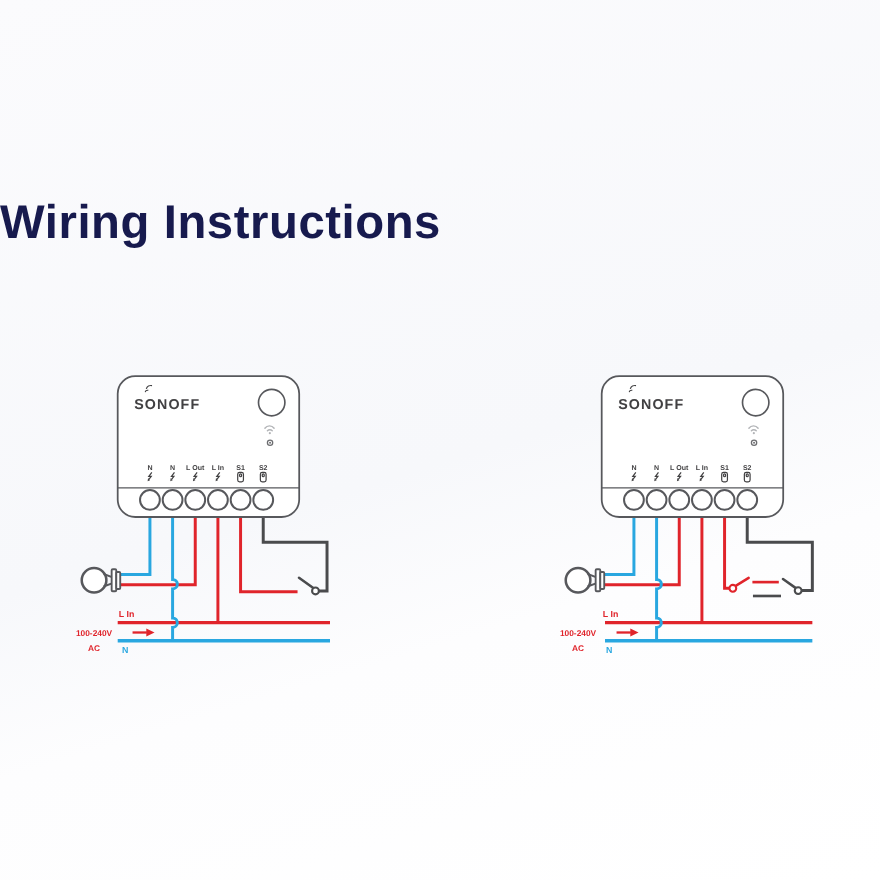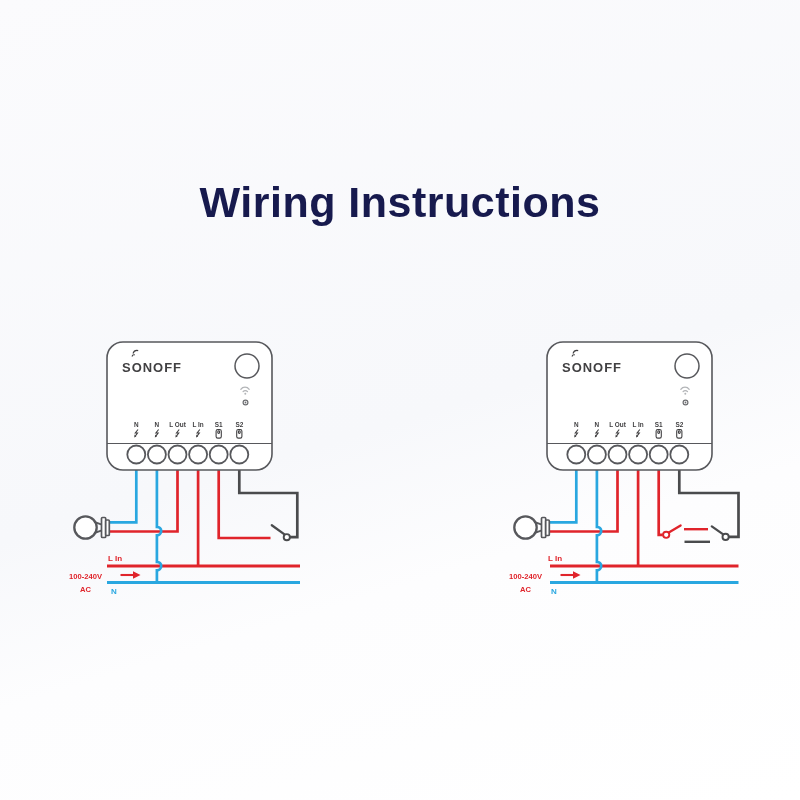--- a/index.html
+++ b/index.html
@@ -4,21 +4,21 @@
 <style>
   html,body{margin:0;padding:0;}
   body{
     width:800px;height:800px;overflow:hidden;
     font-family:"Liberation Sans",sans-serif;
     background:linear-gradient(163deg,#fbfbfd 0%,#f7f8fb 52%,#fdfdfe 68%,#ffffff 100%);
     position:relative;
   }
   .page-title{
     position:absolute;left:0;right:0;top:178px;
-    text-align:center;
+    text-align:left;
     font-size:43px;font-weight:700;letter-spacing:.5px;
     color:var(--title,#171a4e);
   }
   svg{position:absolute;left:0;top:0;}
   
   .wire{fill:none;}
   .wire-live{stroke:var(--live,#e0242b);stroke-width:2.7;}
   .wire-neutral{stroke:var(--neutral,#29a7e0);stroke-width:2.7;}
   .wire-signal{stroke:var(--signal,#4a4b4d);stroke-width:2.7;}
   .power-live{stroke:var(--live,#e0242b);stroke-width:3;}

